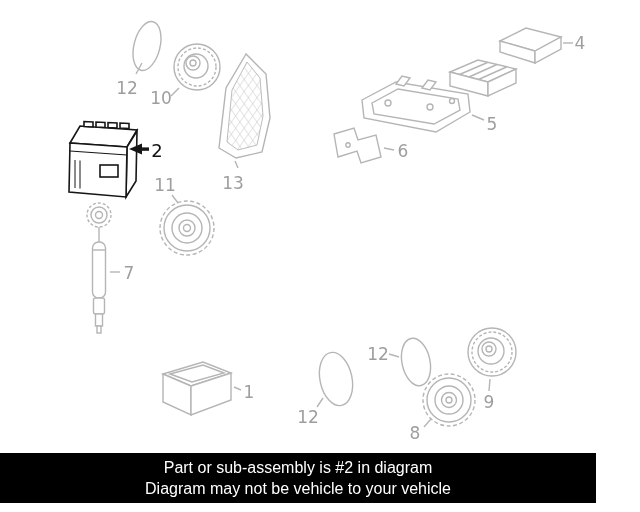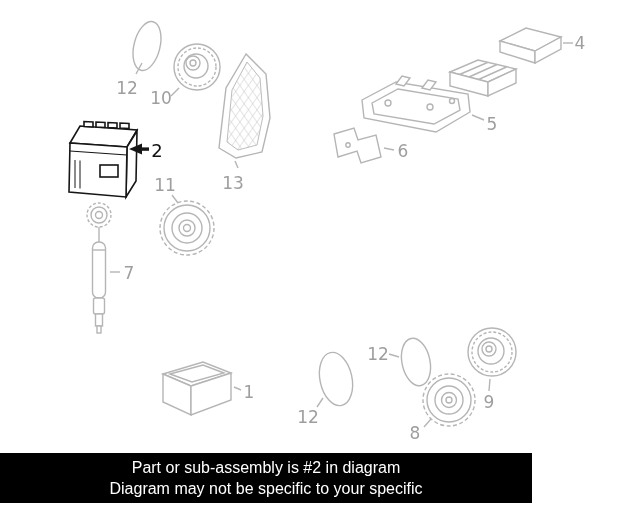--- a/index.html
+++ b/index.html
@@ -7,21 +7,21 @@
          font-family:"Liberation Sans",sans-serif;}
   svg.diagram{position:absolute;left:0;top:0;}
   
   .p{fill:none;stroke:#b5b5b5;stroke-width:1.4;}
   .pw{fill:#ffffff;stroke:#b5b5b5;stroke-width:1.4;}
   
   .k{fill:#ffffff;stroke:#161616;stroke-width:1.6;}
   .kf{fill:#161616;stroke:none;}
   text.callout{font-family:"DejaVu Sans","Liberation Sans",sans-serif;font-size:17px;fill:#9e9e9e;text-anchor:middle;}
   text.callout.hl{fill:#111111;font-size:18px;}
-  .banner{position:absolute;left:0;top:453px;width:532px;height:50px;background:#000000;color:#ffffff;
+  .banner{position:absolute;left:0;top:453px;width:596px;height:50px;background:#000000;color:#ffffff;
           display:flex;flex-direction:column;align-items:center;justify-content:center;
           font-size:16px;line-height:1.32;}
 </style>
 </head>
 <body>
 
 <div class="stage">
 
   <svg class="diagram" width="640" height="512" viewBox="0 0 640 512">
     <defs>
@@ -175,16 +175,16 @@
     <text class="callout" x="129" y="279">7</text>
     <text class="callout" x="249" y="398">1</text>
     <text class="callout" x="308" y="423">12</text>
     <text class="callout" x="378" y="360">12</text>
     <text class="callout" x="415" y="439">8</text>
     <text class="callout" x="489" y="408">9</text>
   </svg>
 
   <div class="banner">
     <div>Part or sub-assembly is #2 in diagram</div>
-    <div>Diagram may not be specific to your specific</div>
+    <div>Diagram may not be vehicle to your vehicle</div>
   </div>
 
 </div>
 
 </body></html>

